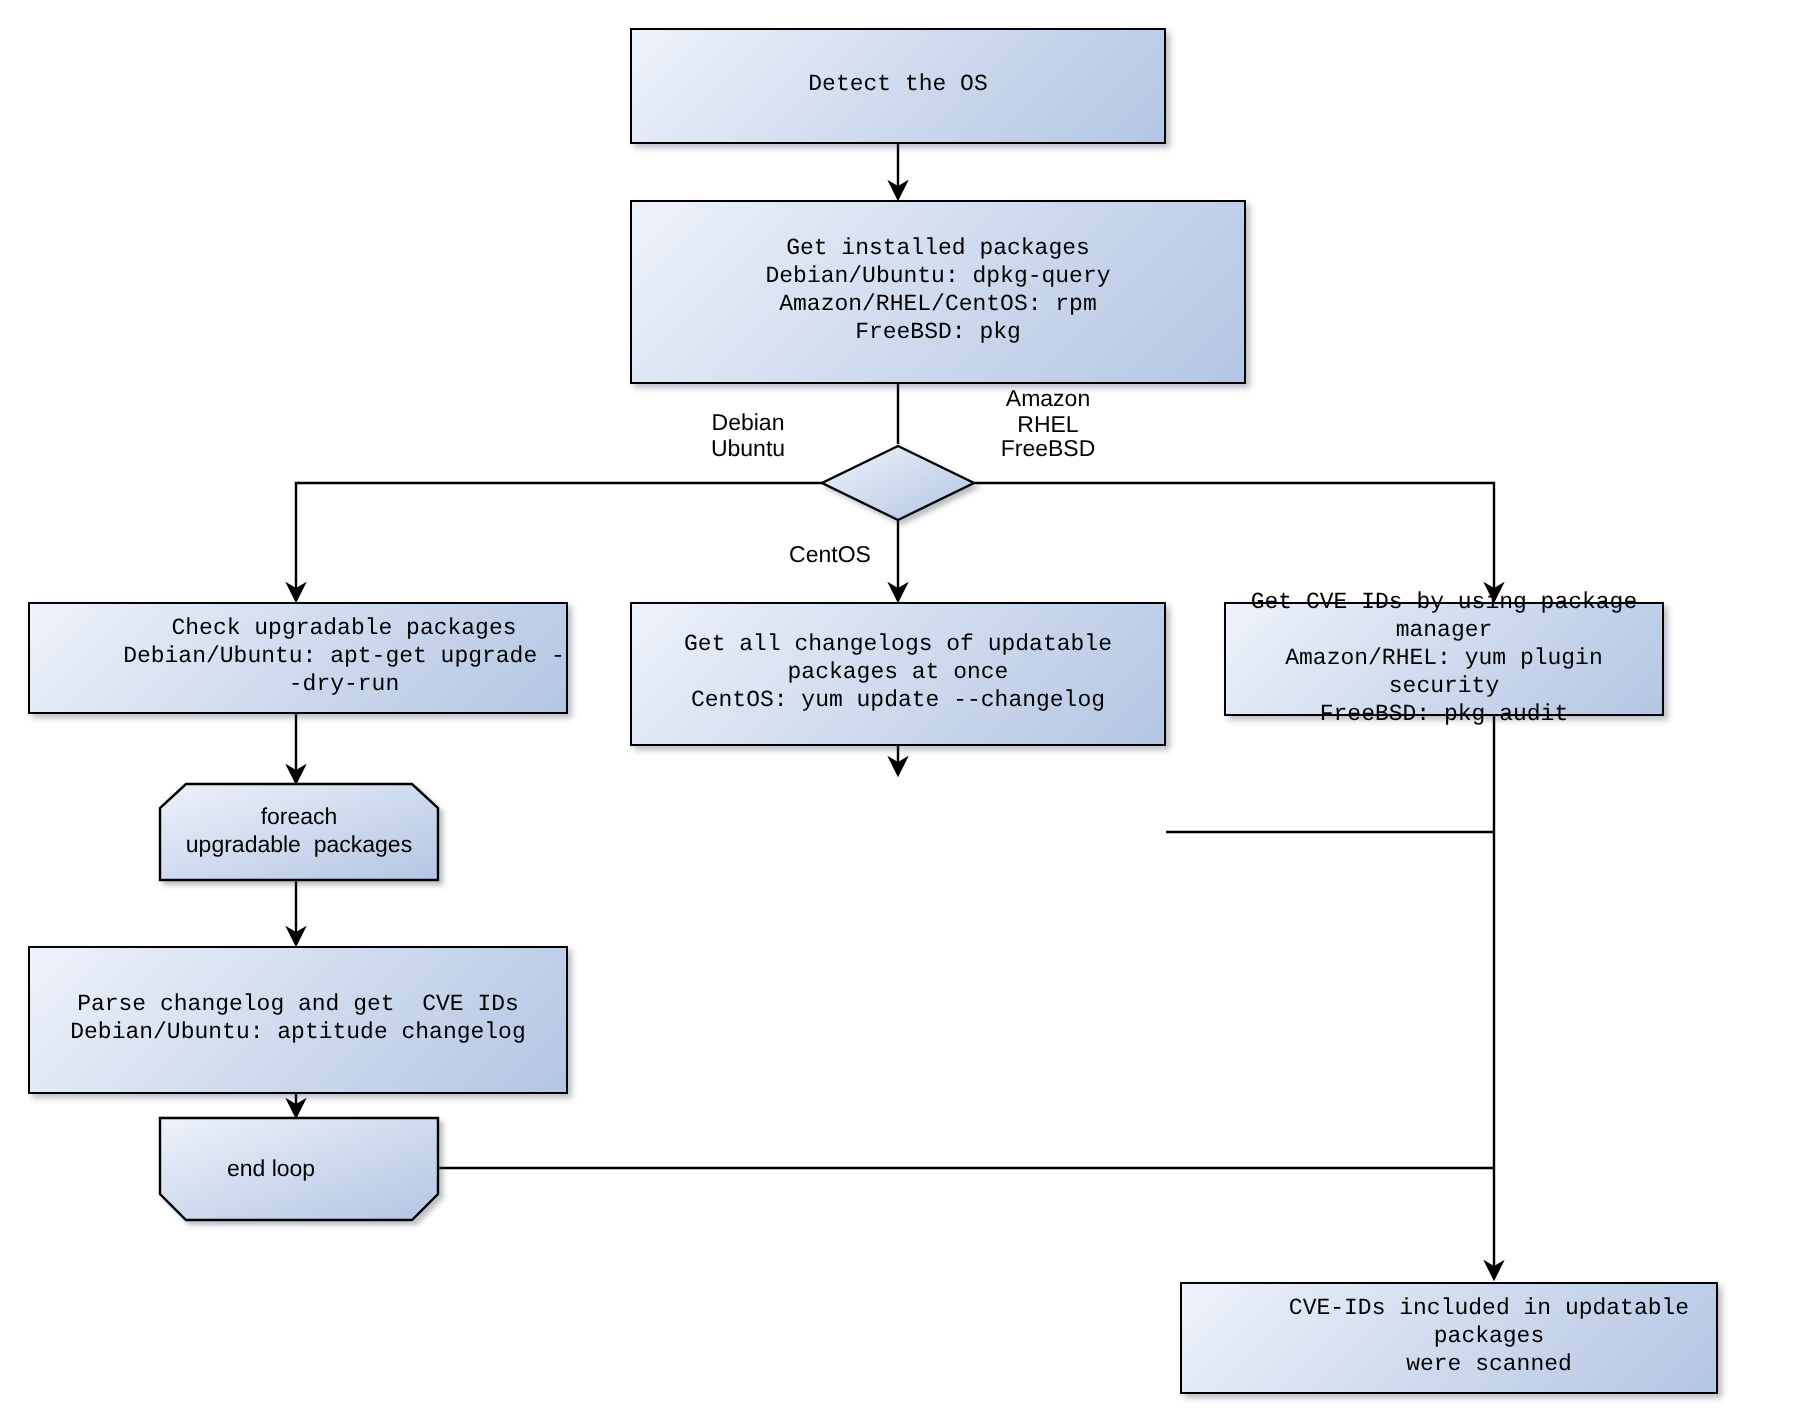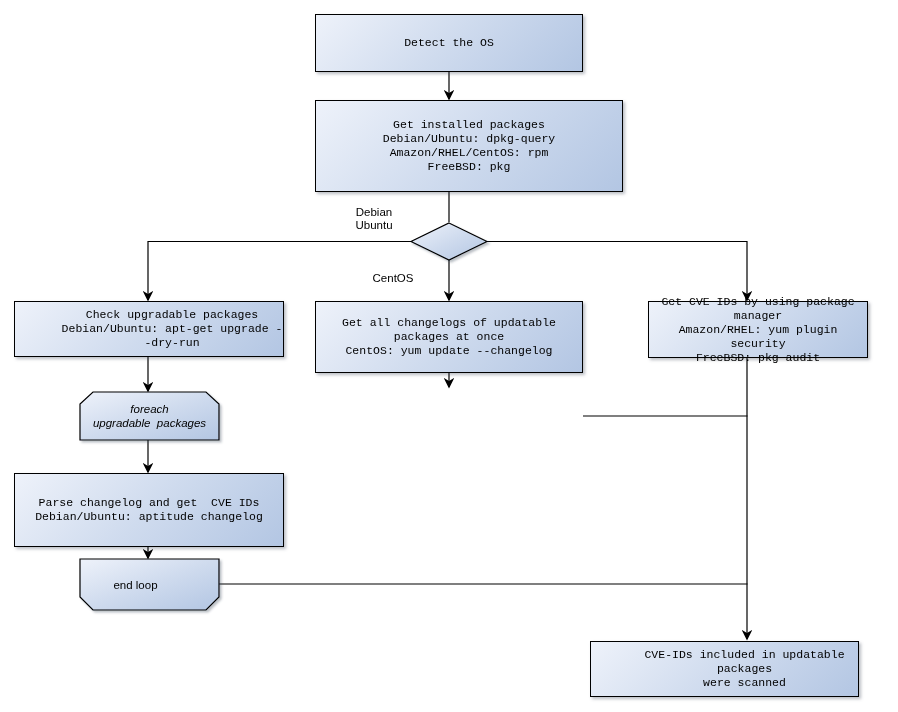--- a/index.html
+++ b/index.html
@@ -77,27 +77,27 @@
     line-height: 12.5px;
     background: transparent;
   }
   
   .n-detect      { left: 315px; top: 14px;  width: 268px; height: 58px; }
   .n-installed   { left: 315px; top: 100px; width: 308px; height: 92px; }
   .n-check       { left: 14px;  top: 301px; width: 270px; height: 56px; padding-left: 46px; }
   .n-parse-left  { left: 14px;  top: 473px; width: 270px; height: 74px; }
   .n-changelogs  { left: 315px; top: 301px; width: 268px; height: 72px; }
   .n-parse-mid   { left: 315px; top: 388px; width: 268px; height: 56px; }
-  .n-cve-right   { left: 648px; top: 301px; width: 220px; height: 57px; }
+  .n-cve-right   { left: 612px; top: 301px; width: 220px; height: 57px; }
   .n-scanned     { left: 590px; top: 641px; width: 269px; height: 56px; padding-left: 40px; }
-  .t-foreach     { left: 80px;  top: 392px; width: 139px; height: 48px; font-style: italic; }
+  .t-foreach     { left: 80px;  top: 392px; width: 139px; height: 48px; }
   .t-endloop     { left: 80px;  top: 559px; width: 111px; height: 51px; }
   .l-debian      { left: 338px; top: 206px; width: 72px; }
   .l-amazon      { left: 488px; top: 194px; width: 72px; }
-  .l-centos      { left: 364px; top: 272px; width: 58px; text-align: center; }
+  .l-centos      { left: 386px; top: 272px; width: 58px; text-align: center; }
 </style>
 </head>
 <body>
 
 <div class="canvas">
 
   <svg class="overlay" viewBox="0 0 898 712" aria-hidden="true">
     <defs>
       <linearGradient id="nodeGrad" x1="0" y1="0" x2="1" y2="1">
         <stop offset="0" class="grad-a"></stop>
@@ -148,15 +148,18 @@
 FreeBSD: pkg audit</div>
   <div class="node n-scanned">CVE-IDs included in updatable packages
 were scanned</div>
 
   <div class="shape-label t-foreach">foreach
 upgradable  packages</div>
   <div class="shape-label t-endloop">end loop</div>
 
   <div class="edge-label l-debian">Debian
 Ubuntu</div>
+  <div class="edge-label l-amazon">Amazon
+RHEL
+FreeBSD</div>
   <div class="edge-label l-centos">CentOS</div>
 
 </div>
 
 </body></html>

